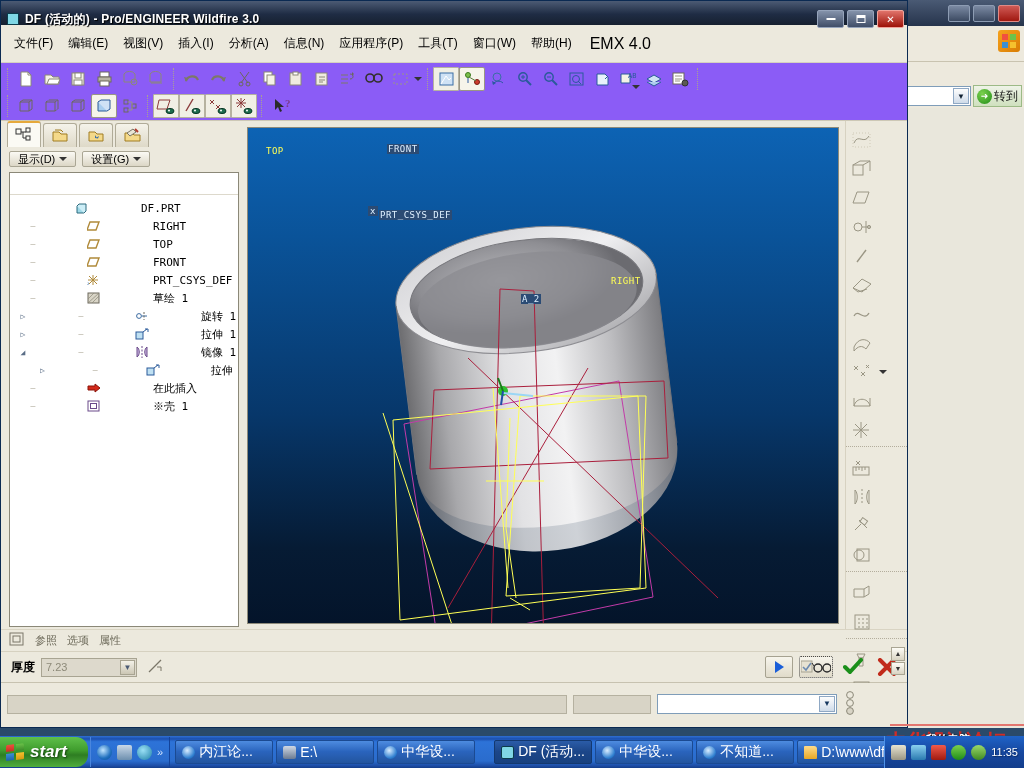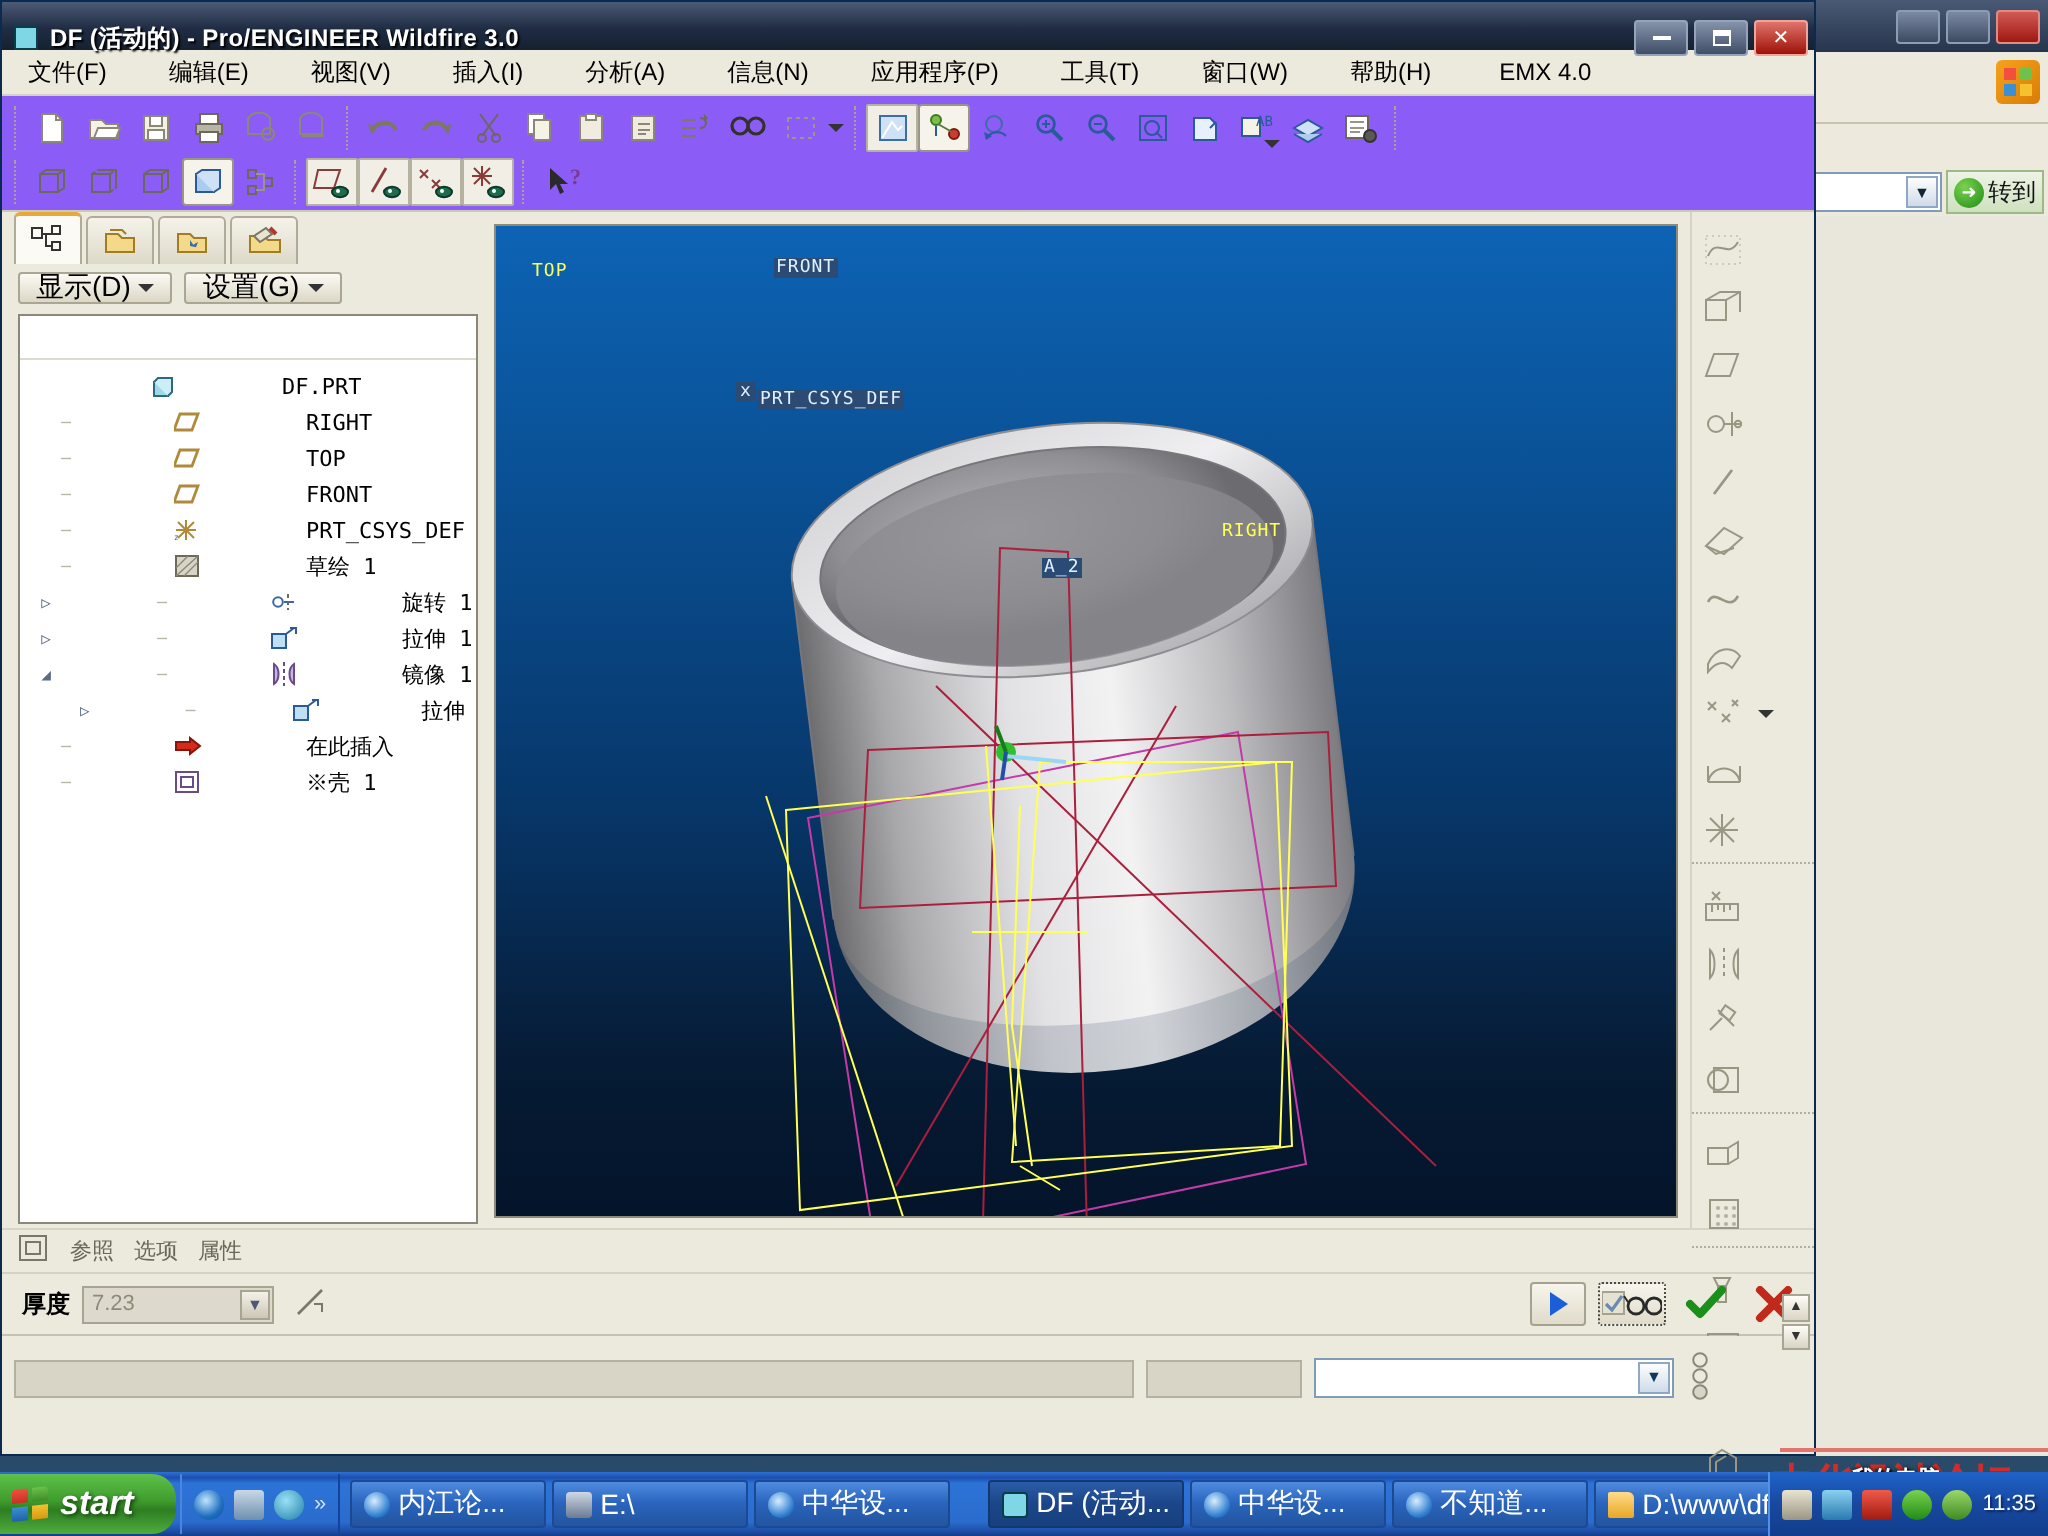--- a/index.html
+++ b/index.html
@@ -42,22 +42,22 @@
   .titlebar .ticon { width:12px; height:12px; background:#7fd7e5; border:1px solid #0b3c4a; margin-right:6px; }
   .titlebar .ttext { font-size:12px; font-weight:bold; text-shadow:1px 1px 1px #000; flex:1; letter-spacing:.2px;}
   .titlebar .tbtns { display:flex; gap:3px; }
   .tb { width:27px; height:18px; border:1px solid #96a4bb; border-radius:2px;
         background:linear-gradient(#8492aa,#404e68); position:relative; }
   .tb span { position:absolute; left:50%; top:50%; transform:translate(-50%,-50%); color:#fff; font-size:10px; }
   .tb.min span { width:9px; height:2px; background:#fff; }
   .tb.max span { width:9px; height:8px; border:1.5px solid #fff; border-top-width:3px; }
   .tb.close { background:linear-gradient(#e0736a,#9d1208); border-color:#f0a49c; }
 
-  .menubar { height:23px; background:#ece9dd; display:flex; align-items:center;
-        padding-left:6px; gap:17px; border-bottom:1px solid #d6d1c0; }
+  .menubar { height:38px; background:#ece9dd; display:flex; align-items:center;
+        padding-left:6px; gap:1px; border-bottom:1px solid #d6d1c0; }
   .menubar .mi { padding:2px 7px; font-size:12px; color:#000; cursor:default; }
 
   .toolbars { background:#8b5cf6; border-bottom:1px solid #cdc8b6; padding:2px 0 1px 2px; }
   .trow { height:27px; display:flex; align-items:center; }
   .sep { width:2px; height:22px; border-left:1px dotted #a9a291; margin:0 4px; }
   .ti { width:26px; height:24px; display:flex; align-items:center; justify-content:center; position:relative; }
   .ti svg { display:block; }
   .ti.pressed { border:1px solid #9a9684; background:#f6f4ea; border-radius:2px; }
   .ti.boxed  { border:1px solid #b6b2a0; background:#f1efe5; border-radius:1px; }
 
@@ -65,21 +65,21 @@
   .body { display:flex; height:508px; }
 
   .leftpane { width:246px; background:#ece9dd; position:relative; }
   .mt-tabs { display:flex; align-items:flex-end; height:26px; padding-left:6px; gap:2px; }
   .mt-tab { width:34px; height:24px; border:1px solid #b0ab98; border-bottom:none;
         background:linear-gradient(#f5f3ea,#ded9c8); border-radius:3px 3px 0 0;
         display:flex; align-items:center; justify-content:center; }
   .mt-tab.active { background:#fbfaf4; border-top:2px solid #e6a93b; height:26px; }
   .mt-btns { display:flex; gap:6px; padding:4px 0 3px 8px; }
   .mt-btn { height:16px; padding:0 8px; border:1px solid #aaa694; border-radius:2px;
-        background:linear-gradient(#fbfaf4,#dcd7c6); font-size:14px; display:flex; align-items:center; gap:4px; }
+        background:linear-gradient(#fbfaf4,#dcd7c6); font-size:11px; display:flex; align-items:center; gap:4px; }
   .caret { width:0; height:0; border-left:4px solid transparent; border-right:4px solid transparent; border-top:4px solid #333; }
 
   .tree { margin:2px 8px 0 8px; height:455px; background:#fff; border:1px solid #8b8878;
         position:relative; overflow:hidden; font-family:"DejaVu Sans Mono", monospace; font-size:11px; }
   .tree-head { height:22px; border-bottom:1px solid #ddd9cc; background:#fff; }
   .trow2 { display:flex; align-items:center; height:18px; white-space:nowrap;gap:48px; }
   .exp { width:10px; text-align:center; color:#5a6d86; font-size:8px; }
   .ticonbox { width:16px; display:flex; justify-content:center; align-items:center; }
   .tlabel { padding-left:3px; color:#000; font-family:"DejaVu Sans Mono", monospace; }
   .dash { color:#b9b5a6; }
@@ -219,21 +219,21 @@
     <div class="mi">文件(F)</div>
     <div class="mi">编辑(E)</div>
     <div class="mi">视图(V)</div>
     <div class="mi">插入(I)</div>
     <div class="mi">分析(A)</div>
     <div class="mi">信息(N)</div>
     <div class="mi">应用程序(P)</div>
     <div class="mi">工具(T)</div>
     <div class="mi">窗口(W)</div>
     <div class="mi">帮助(H)</div>
-    <div class="mi" style="font-size:12px;padding-left:10px">EMX 4.0</div>
+    <div class="mi" style="font-size:16px;padding-left:10px">EMX 4.0</div>
   </div>
 
   <div class="toolbars">
 
     <div class="trow">
       <div class="sep"></div>
       <div class="ti">
           <svg width="16" height="16">
             <path d="M3 1h7l3 3v11H3z" fill="#fff" stroke="#8b8878"></path>
             <path d="M10 1v3h3" fill="none" stroke="#8b8878"></path>

